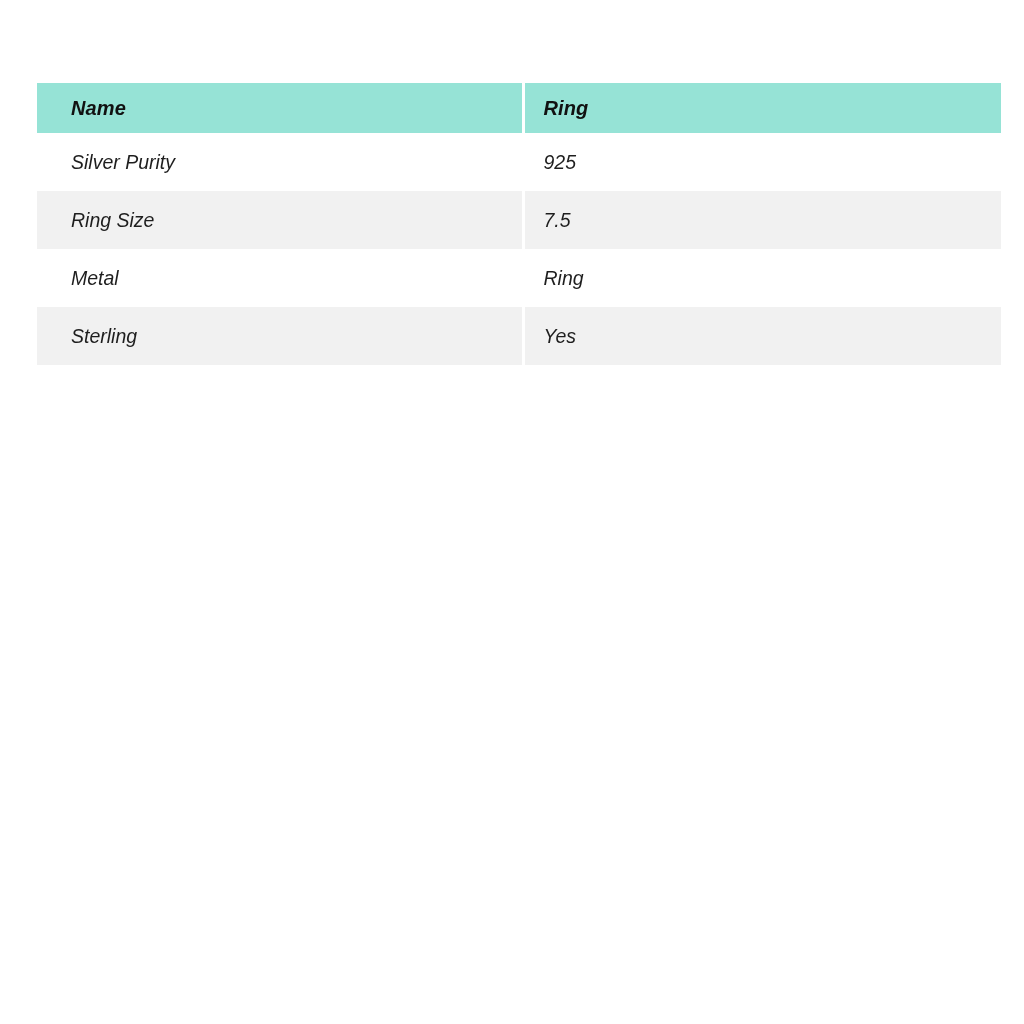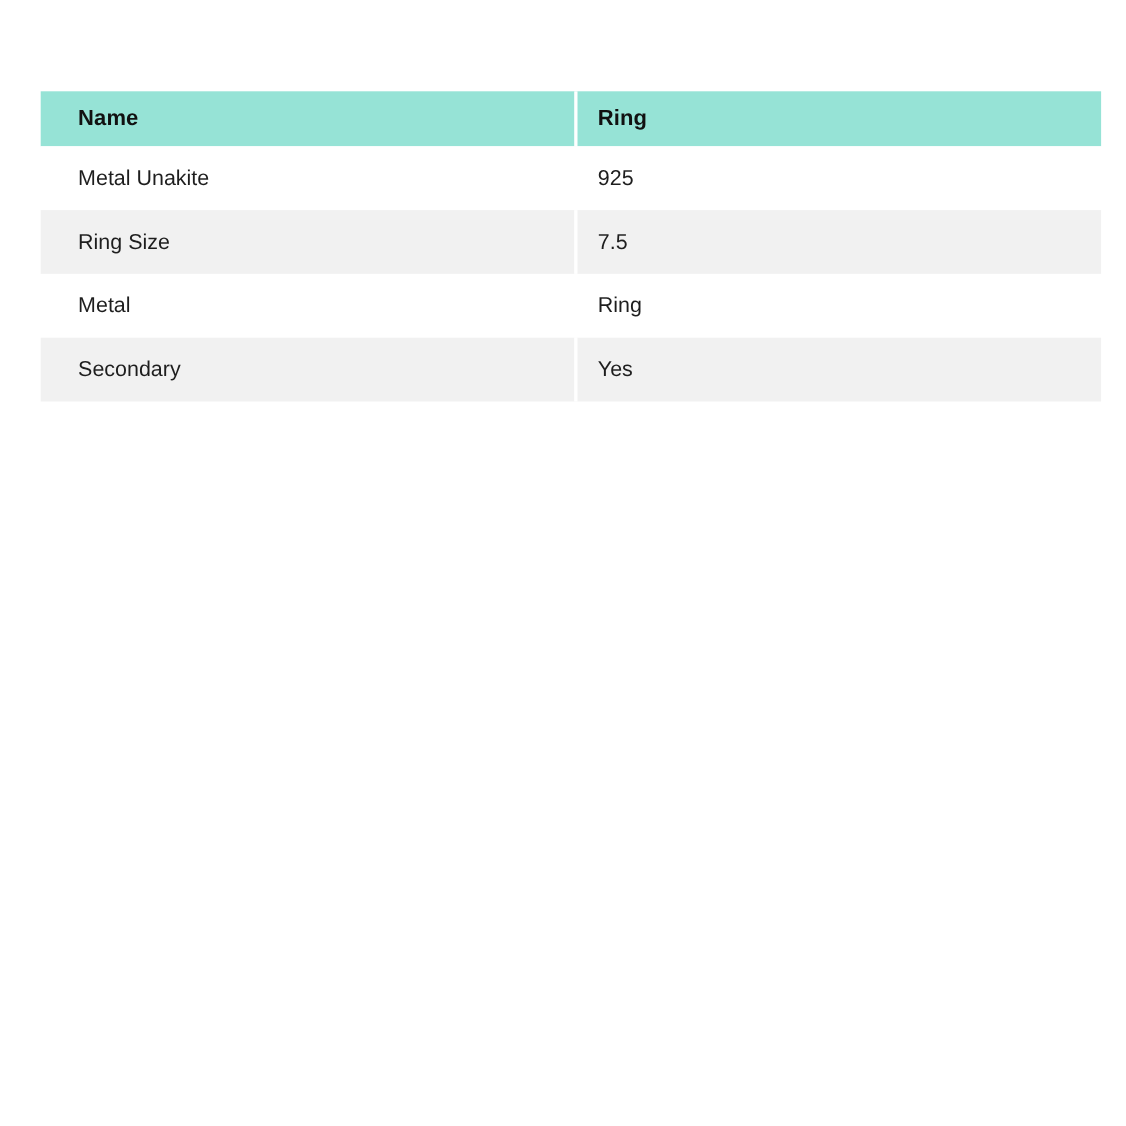--- a/index.html
+++ b/index.html
@@ -22,20 +22,21 @@
     width: 1024px;
     height: 1024px;
     background: #ffffff;
     overflow: hidden;
   }
   .table-wrap {
     position: absolute;
     left: 37px;
     top: 83px;
     width: 964px;
+    font-style: italic;
   }
   table.attributes {
     width: 100%;
     border-collapse: collapse;
     table-layout: fixed;
   }
   table.attributes th:first-child,
   table.attributes td:first-child {
     width: 486px;
     border-right: 3px solid var(--divider);
@@ -74,31 +75,31 @@
   <div class="table-wrap">
     <table class="attributes">
       <thead>
         <tr>
           <th>Name</th>
           <th>Ring</th>
         </tr>
       </thead>
       <tbody>
           <tr>
-            <td>Metal Unakite</td>
+            <td>Silver Purity</td>
             <td>925</td>
           </tr>
           <tr>
             <td>Ring Size</td>
             <td>7.5</td>
           </tr>
           <tr>
             <td>Metal</td>
             <td>Ring</td>
           </tr>
           <tr>
-            <td>Secondary</td>
+            <td>Sterling</td>
             <td>Yes</td>
           </tr>
         </tbody>
     </table>
   </div>
 </div>
 
 </body></html>

